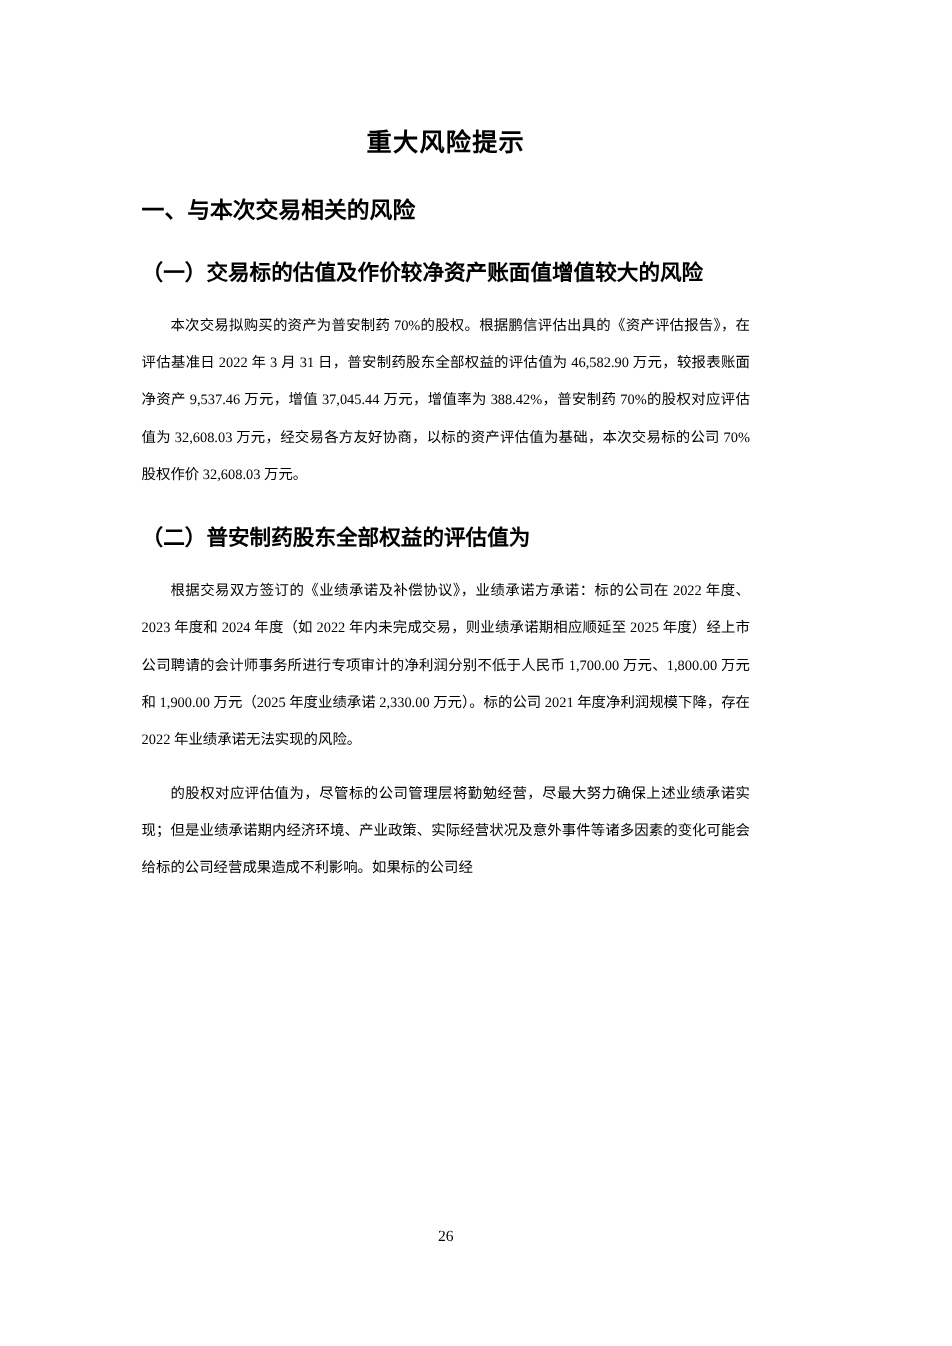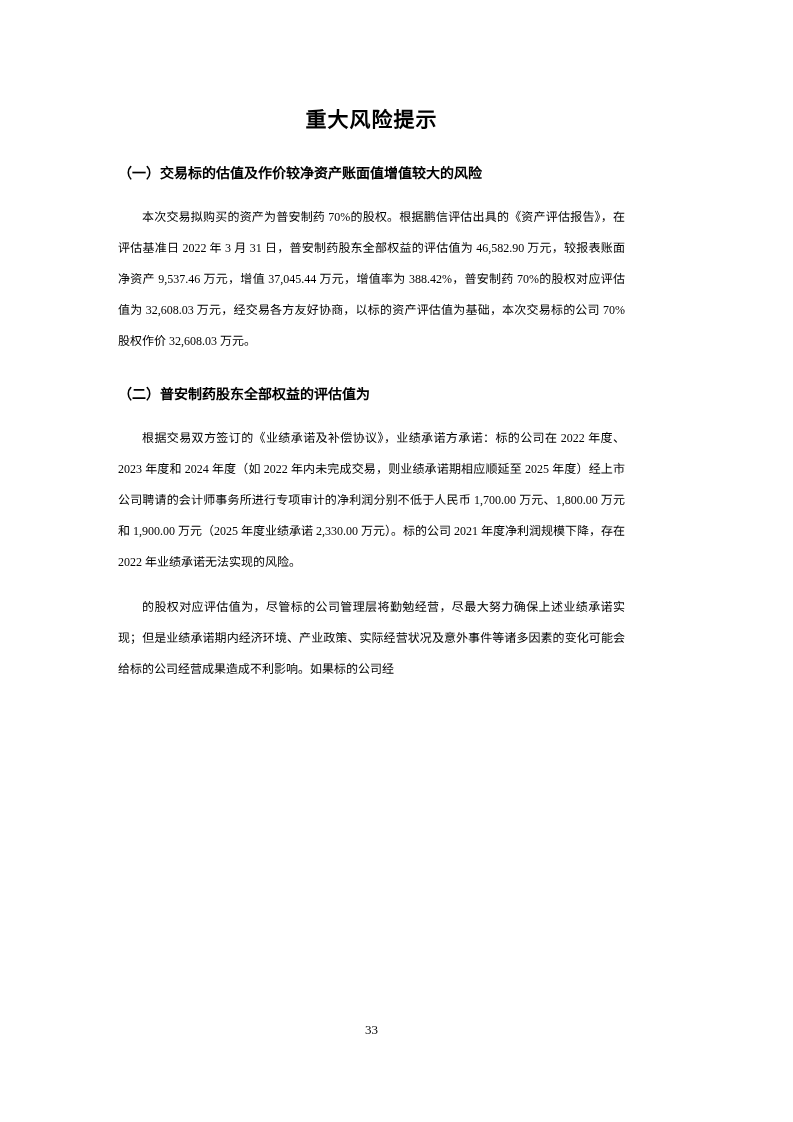--- a/index.html
+++ b/index.html
@@ -35,21 +35,21 @@
     margin: 28px 0 0 0;
     font-family: "Liberation Sans", "DejaVu Sans", sans-serif;
     font-weight: bold;
     font-size: 19px;
     line-height: 26px;
   }
   .h-subsection {
     margin: 24px 0 0 0;
     font-family: "Liberation Sans", "DejaVu Sans", sans-serif;
     font-weight: bold;
-    font-size: 14px;
+    font-size: 18px;
     line-height: 26px;
   }
   .para {
     margin: 14px 0 0 0;
     font-size: 12px;
     line-height: 31px;
     text-align: justify;
     text-indent: 2em;
   }
   .para.first {
@@ -67,29 +67,30 @@
 </style>
 </head>
 <body>
 
 <div class="page">
 
   <div class="doc-title">重大风险提示</div>
 
   <div>
 
+    <div class="h-section">一、与本次交易相关的风险</div>
 
     <div>
       <div class="h-subsection">（一）交易标的估值及作价较净资产账面值增值较大的风险</div>
       <p class="para first">本次交易拟购买的资产为普安制药 70%的股权。根据鹏信评估出具的《资产评估报告》，在评估基准日 2022 年 3 月 31 日，普安制药股东全部权益的评估值为 46,582.90 万元，较报表账面净资产 9,537.46 万元，增值 37,045.44 万元，增值率为 388.42%，普安制药 70%的股权对应评估值为 32,608.03 万元，经交易各方友好协商，以标的资产评估值为基础，本次交易标的公司 70%股权作价 32,608.03 万元。</p>
     </div>
 
     <div>
       <div class="h-subsection">（二）普安制药股东全部权益的评估值为</div>
       <p class="para first">根据交易双方签订的《业绩承诺及补偿协议》，业绩承诺方承诺：标的公司在 2022 年度、2023 年度和 2024 年度（如 2022 年内未完成交易，则业绩承诺期相应顺延至 2025 年度）经上市公司聘请的会计师事务所进行专项审计的净利润分别不低于人民币 1,700.00 万元、1,800.00 万元和 1,900.00 万元（2025 年度业绩承诺 2,330.00 万元）。标的公司 2021 年度净利润规模下降，存在 2022 年业绩承诺无法实现的风险。</p>
       <p class="para">的股权对应评估值为，尽管标的公司管理层将勤勉经营，尽最大努力确保上述业绩承诺实现；但是业绩承诺期内经济环境、产业政策、实际经营状况及意外事件等诸多因素的变化可能会给标的公司经营成果造成不利影响。如果标的公司经</p>
     </div>
 
   </div>
 
-  <div class="page-number">33</div>
+  <div class="page-number">26</div>
 
 </div>
 
 </body></html>

